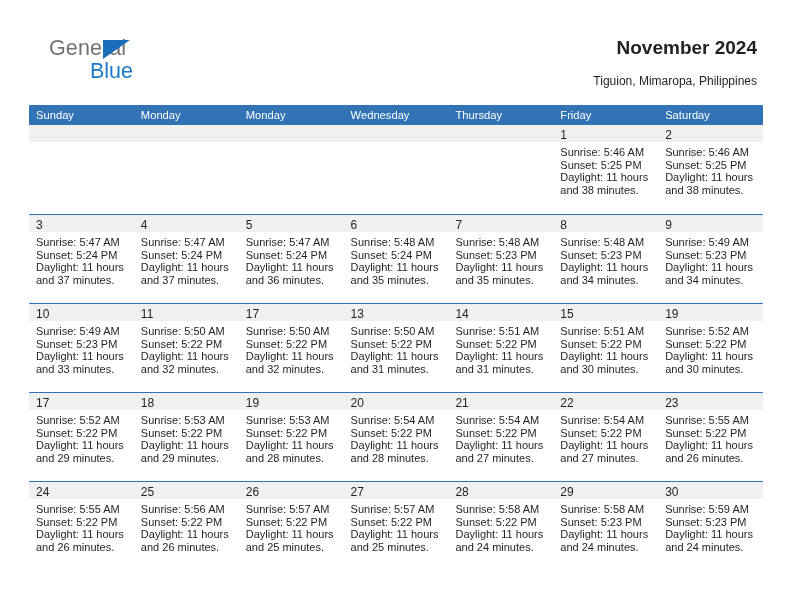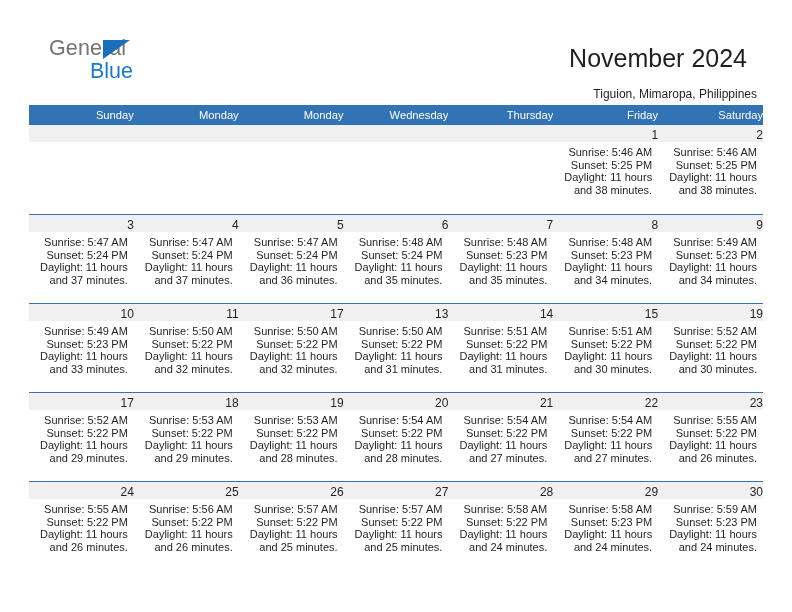--- a/index.html
+++ b/index.html
@@ -60,42 +60,41 @@
     line-height: 24px;
     font-family: "Liberation Sans", sans-serif;
   }
   .title-block {
     position: absolute;
     right: 35px;
     top: 32px;
     text-align: right;
   }
   .cal-title {
-    font-size: 25px;
+    font-size: 19px;
     color: #231f20;
-    font-weight: normal;
+    font-weight: bold;
     line-height: 32px;
-    margin: 10px;
+    margin: 0;
     white-space: nowrap;
   }
   .cal-subtitle {
     font-size: 12px;
     color: #231f20;
     line-height: 20px;
     margin: 7px 0 0 0;
     white-space: nowrap;
   }
 
   
   .calendar {
     position: absolute;
     left: 29px;
     top: 105px;
     width: 734px;
-    text-align: right;
   }
   .week-header {
     display: flex;
     background: #3173b4;
     height: 20px;
   }
   .week-header .hcell {
     flex: 1 1 0;
     color: #ffffff;
     font-size: 11.2px;

